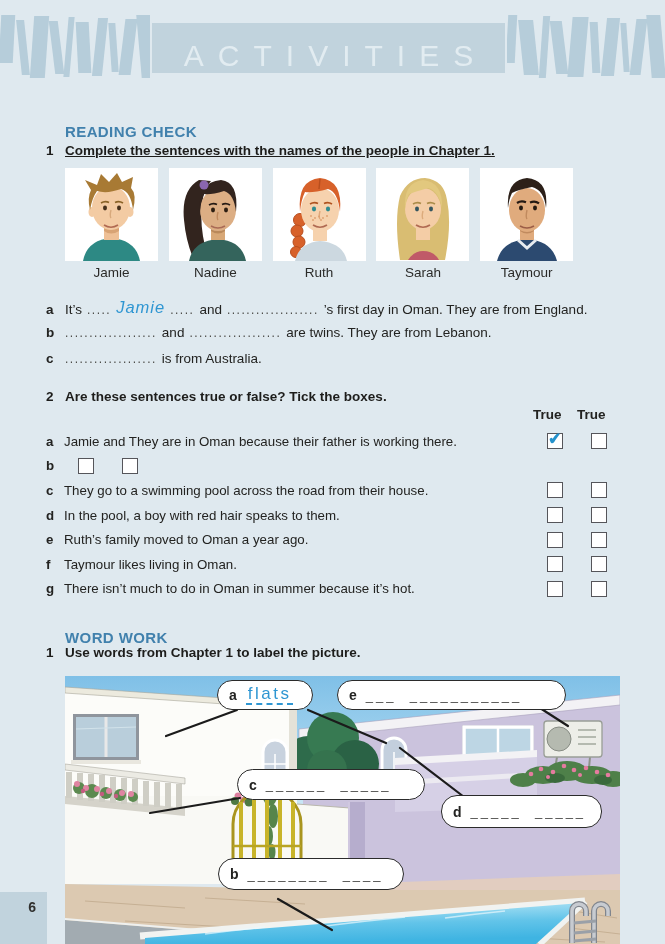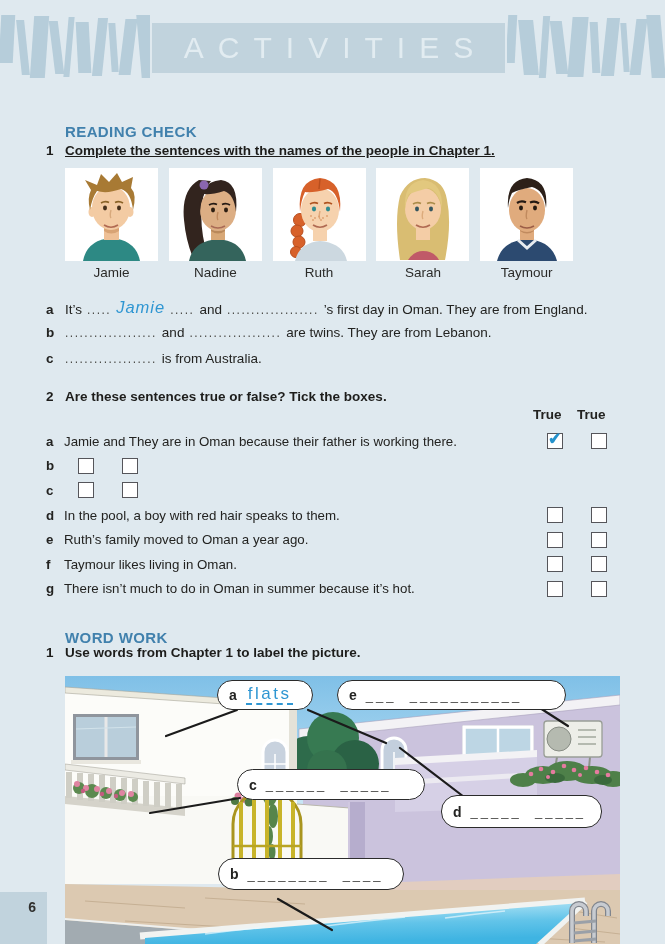--- a/index.html
+++ b/index.html
@@ -6,21 +6,21 @@
   .page{position:relative;width:665px;height:944px;background:#dfe9ef;overflow:hidden;
         font-family:"Liberation Sans",sans-serif;color:#232321;}
 
   
   .band{position:absolute;left:0;top:15px;width:665px;height:64px;}
   .stripes{position:absolute;top:0;display:flex;gap:5px;align-items:flex-start;overflow:hidden;height:64px;}
   .stripes.left{left:0;width:150px;}
   .stripes.right{left:507px;width:158px;}
   .stripe{background:#b6cdda;flex:0 0 auto;}
   .title-box{position:absolute;left:152px;top:8px;width:353px;height:50px;background:#c1d3dd;
-             display:flex;align-items:center;justify-content:center;}
+             display:flex;align-items:flex-end;justify-content:center;}
   .title-box span{font-size:30px;letter-spacing:14px;padding-left:14px;color:#e2ecf1;}
 
   
   .sec-title{position:absolute;left:65px;font-size:15px;font-weight:bold;color:#4181ad;letter-spacing:.4px;margin-top:14px;}
   .ex-head{position:absolute;left:46px;font-size:13.5px;font-weight:bold;color:#1d1d1b;}
   .ex-head .num{display:inline-block;width:19px;}
 
   
   .ports{position:absolute;left:65px;top:168px;display:flex;gap:10.8px;}
   .port{width:93px;height:93px;background:#ffffff;}
@@ -262,20 +262,21 @@
       <span class="l">b</span>
       <span class="cbcell">
           <span class="cb"></span>
         </span>
       <span class="cbcell">
           <span class="cb"></span>
         </span>
     </div>
     <div class="tf-row">
       <span class="l">c</span>
+      <span class="t">They go to a swimming pool across the road from their house.</span>
       <span class="cbcell">
           <span class="cb"></span>
         </span>
       <span class="cbcell">
           <span class="cb"></span>
         </span>
     </div>
     <div class="tf-row">
       <span class="l">d</span>
       <span class="t">In the pool, a boy with red hair speaks to them.</span>

